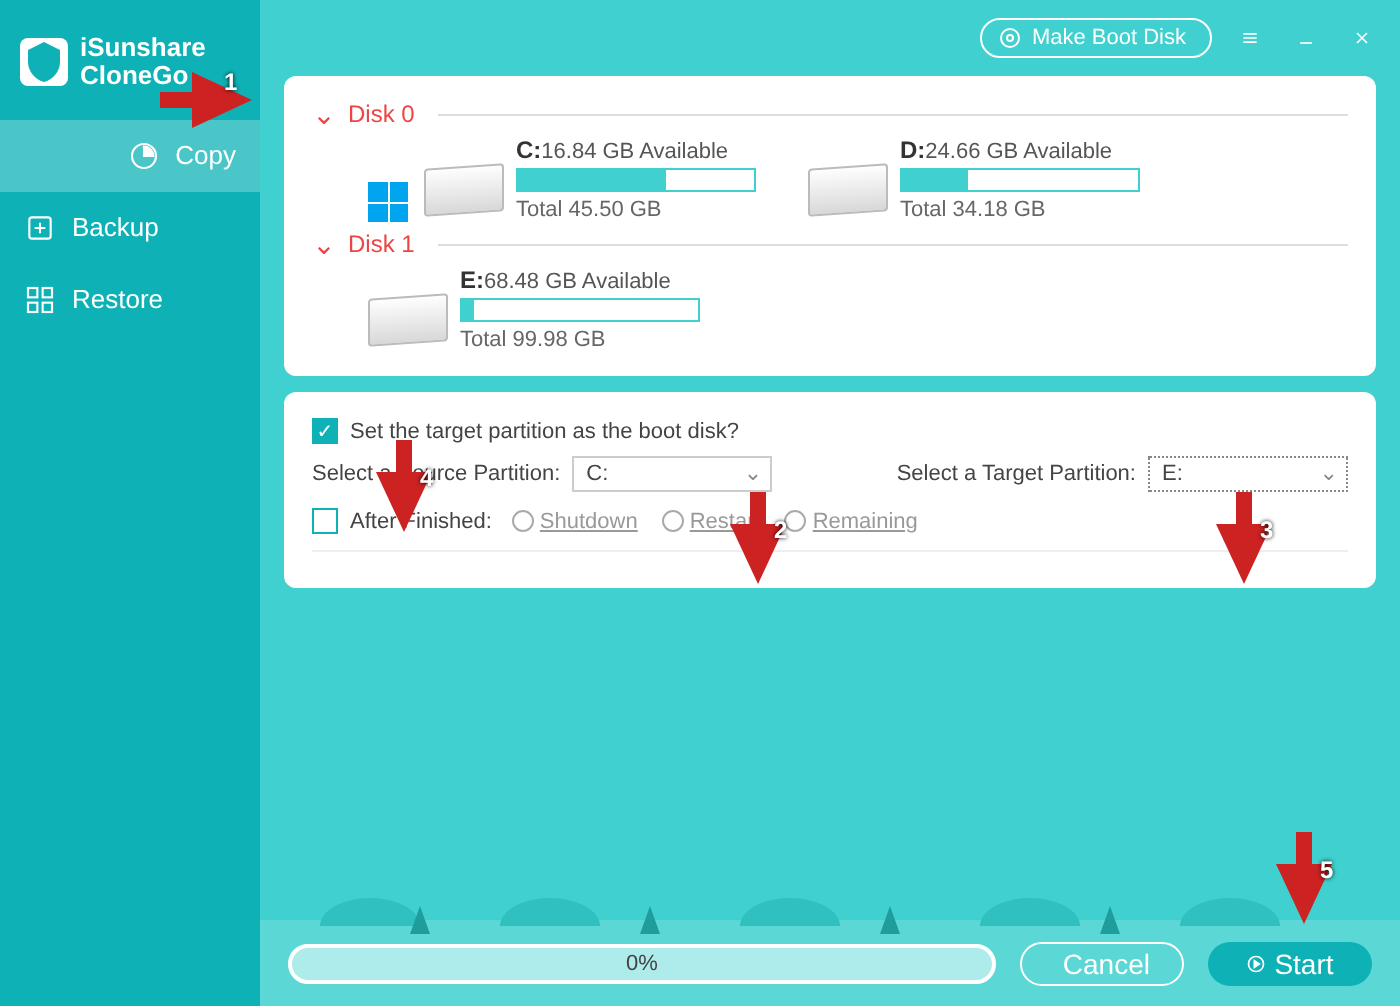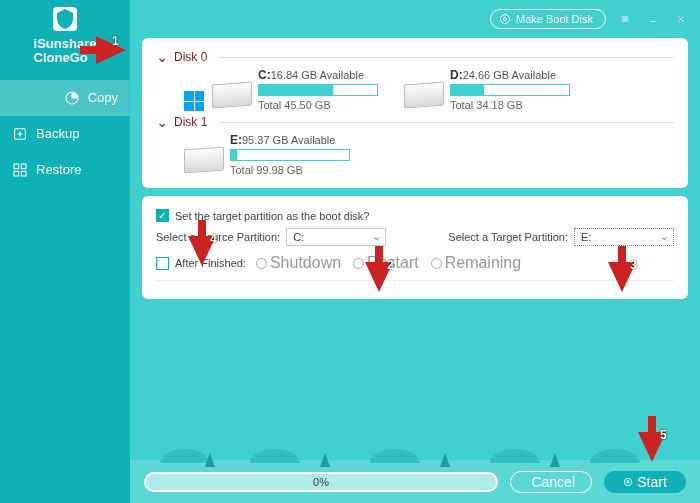--- a/index.html
+++ b/index.html
@@ -1,21 +1,21 @@
 <!DOCTYPE html>
 <html><head>
 <meta charset="utf-8">
 <style>
   * { box-sizing: border-box; margin: 0; padding: 0; font-family: 'Segoe UI', Arial, sans-serif; }
   body { width: 700px; height: 503px; overflow: hidden; background: #fff; }
   .app { display: flex; width: 100%; height: 100%; position: relative; }
 
   
   .sidebar { width: 130px; background: #0eb2b6; color: #fff; display: flex; flex-direction: column; flex-shrink: 0; }
-  .logo-area { padding: 7px 10px 14px 10px; display:flex; align-items:center; gap:6px;flex-direction:column;}
+  .logo-area { padding: 17px 10px 14px 10px; display:flex; align-items:center; gap:6px;}
   .logo-icon { width:24px; height:24px; background:#fff; border-radius:4px; display:flex; align-items:center; justify-content:center; color:#0eb2b6; font-weight:bold; font-size:16px;}
   .logo-text { font-size: 13px; font-weight: bold; line-height: 1.1; }
   .nav-list { list-style: none; }
   .nav-item { display:flex; align-items:center; gap:8px; padding: 10px 12px; font-size: 13px; cursor:pointer; }
   .nav-item.active { background: rgba(255,255,255,0.25); justify-content: flex-end; }
   .nav-icon { width:16px; height:16px; display:inline-flex; align-items:center; justify-content:center; }
   .nav-icon svg { width:16px; height:16px; stroke:#fff; fill:none; stroke-width:1.6; }
 
   
   .main { flex:1; display:flex; flex-direction:column; background:#3fd0cf; position:relative; }
@@ -24,21 +24,21 @@
   .make-boot svg { width:12px; height:12px; stroke:#fff; fill:none; stroke-width:2;}
   .win-btn { color:#fff; font-size:14px; cursor:pointer; padding:0 4px; user-select:none; display:inline-flex; align-items:center; justify-content:center; width:18px;}
   .win-btn svg { width:14px; height:14px; stroke:#fff; stroke-width:2; fill:none;}
 
   
   .content { flex:1; padding: 0 12px 8px 12px; display:flex; flex-direction:column; gap:8px; position:relative; }
 
   .panel { background:#fff; border-radius:6px; padding:10px 14px; font-size:11px; color:#444; }
   .disk-panel { padding:8px 14px 10px 14px; }
 
-  .disk-header { display:flex; align-items:center; gap:6px; color:#7f1d1d; font-size:12px; margin:4px 0 4px 0; cursor:pointer;}
+  .disk-header { display:flex; align-items:center; gap:6px; color:#ef4444; font-size:12px; margin:4px 0 4px 0; cursor:pointer;}
   .disk-header::before { content:"⌄"; font-size:14px; line-height:1; padding-top:0; width:12px; text-align:center;}
   .disk-header .line { flex:1; height:1px; background:#ddd; margin-left:6px;}
 
   .part-row { display:flex; gap:26px; margin:2px 0 2px 28px;}
   .part { display:flex; align-items:flex-end; gap:6px; cursor:pointer;}
   .disk-icon { width:40px; height:28px; margin-top:2px;}
   .disk-icon .slab { width:40px; height:24px; background:linear-gradient(#fefefe,#d8d8d8); border:1px solid #bbb; border-radius:2px; transform:skewY(-4deg);}
   .win-flag { width:20px; height:20px; display:grid; grid-template-columns:1fr 1fr; grid-template-rows:1fr 1fr; gap:1px; margin-right:2px; margin-top:4px; }
   .win-flag div{ background:#00a4ef;}
   .part-info { display:flex; flex-direction:column; gap:2px; min-width:120px;}
@@ -52,21 +52,21 @@
   .row { display:flex; align-items:center; gap:6px; margin:3px 0;}
   .chk { width:13px; height:13px; border:1.5px solid #0eb2b6; display:inline-flex; align-items:center; justify-content:center; font-size:10px; color:#fff; cursor:pointer;}
   .chk.checked { background:#0eb2b6;}
   .lbl { font-size:11px; color:#444;}
   .sel-row { display:flex; align-items:center; gap:8px; margin:6px 0 8px 0; flex-wrap:wrap;}
   .sel-group { display:flex; align-items:center; gap:6px;}
   .sel { border:1px solid #ccc; font-size:11px; padding:2px 22px 2px 6px; width:100px; position:relative; cursor:pointer; background:#fff;}
   .sel.dotted { border:1px dotted #888;}
   .sel::after { content:"⌄"; position:absolute; right:4px; top:1px; color:#888; font-size:11px;}
   .radio-group { display:flex; align-items:center; gap:12px;}
-  .radio { display:flex; align-items:center; gap:3px; color:#999; font-size:16px;}
+  .radio { display:flex; align-items:center; gap:3px; color:#999; font-size:11px;text-decoration:underline;}
   .radio .dot { width:11px; height:11px; border:1.5px solid #aaa; border-radius:50%; display:inline-block;}
 
   .status-block { font-size:11px; color:#555;}
   .status-title { font-size:12px; margin-bottom:4px;}
   .status-grid { display:grid; grid-template-columns: 1fr 1fr; row-gap:3px;}
 
   
   .footer { position:relative; height:66px; background: linear-gradient(#3fd0cf 0%, #3fd0cf 35%, #5bd8d6 35%, #5bd8d6 100%); }
   .hills { position:absolute; top:6px; left:0; right:0; height:20px; overflow:hidden;}
   .hill { position:absolute; bottom:-14px; width:50px; height:28px; border-radius:50%; background:#2fc0bf;}
@@ -205,21 +205,21 @@
         <div class="disk-header">
           <span>Disk 1</span>
             <span class="line"></span>
         </div>
         <div class="part-row">
           <div class="part">
             <span class="disk-icon">
                 <div class="slab"></div>
               </span>
             <div class="part-info">
-              <span class="part-label"><b>E:</b><span>95.37 GB Available</span></span>
+              <span class="part-label"><b>E:</b><span>68.48 GB Available</span></span>
               <div class="bar">
                   <div class="fill" style="width:5%"></div>
                 </div>
               <span class="total">Total 99.98 GB</span>
             </div>
           </div>
         </div>
       </div>
 
       <div class="panel options-panel">

